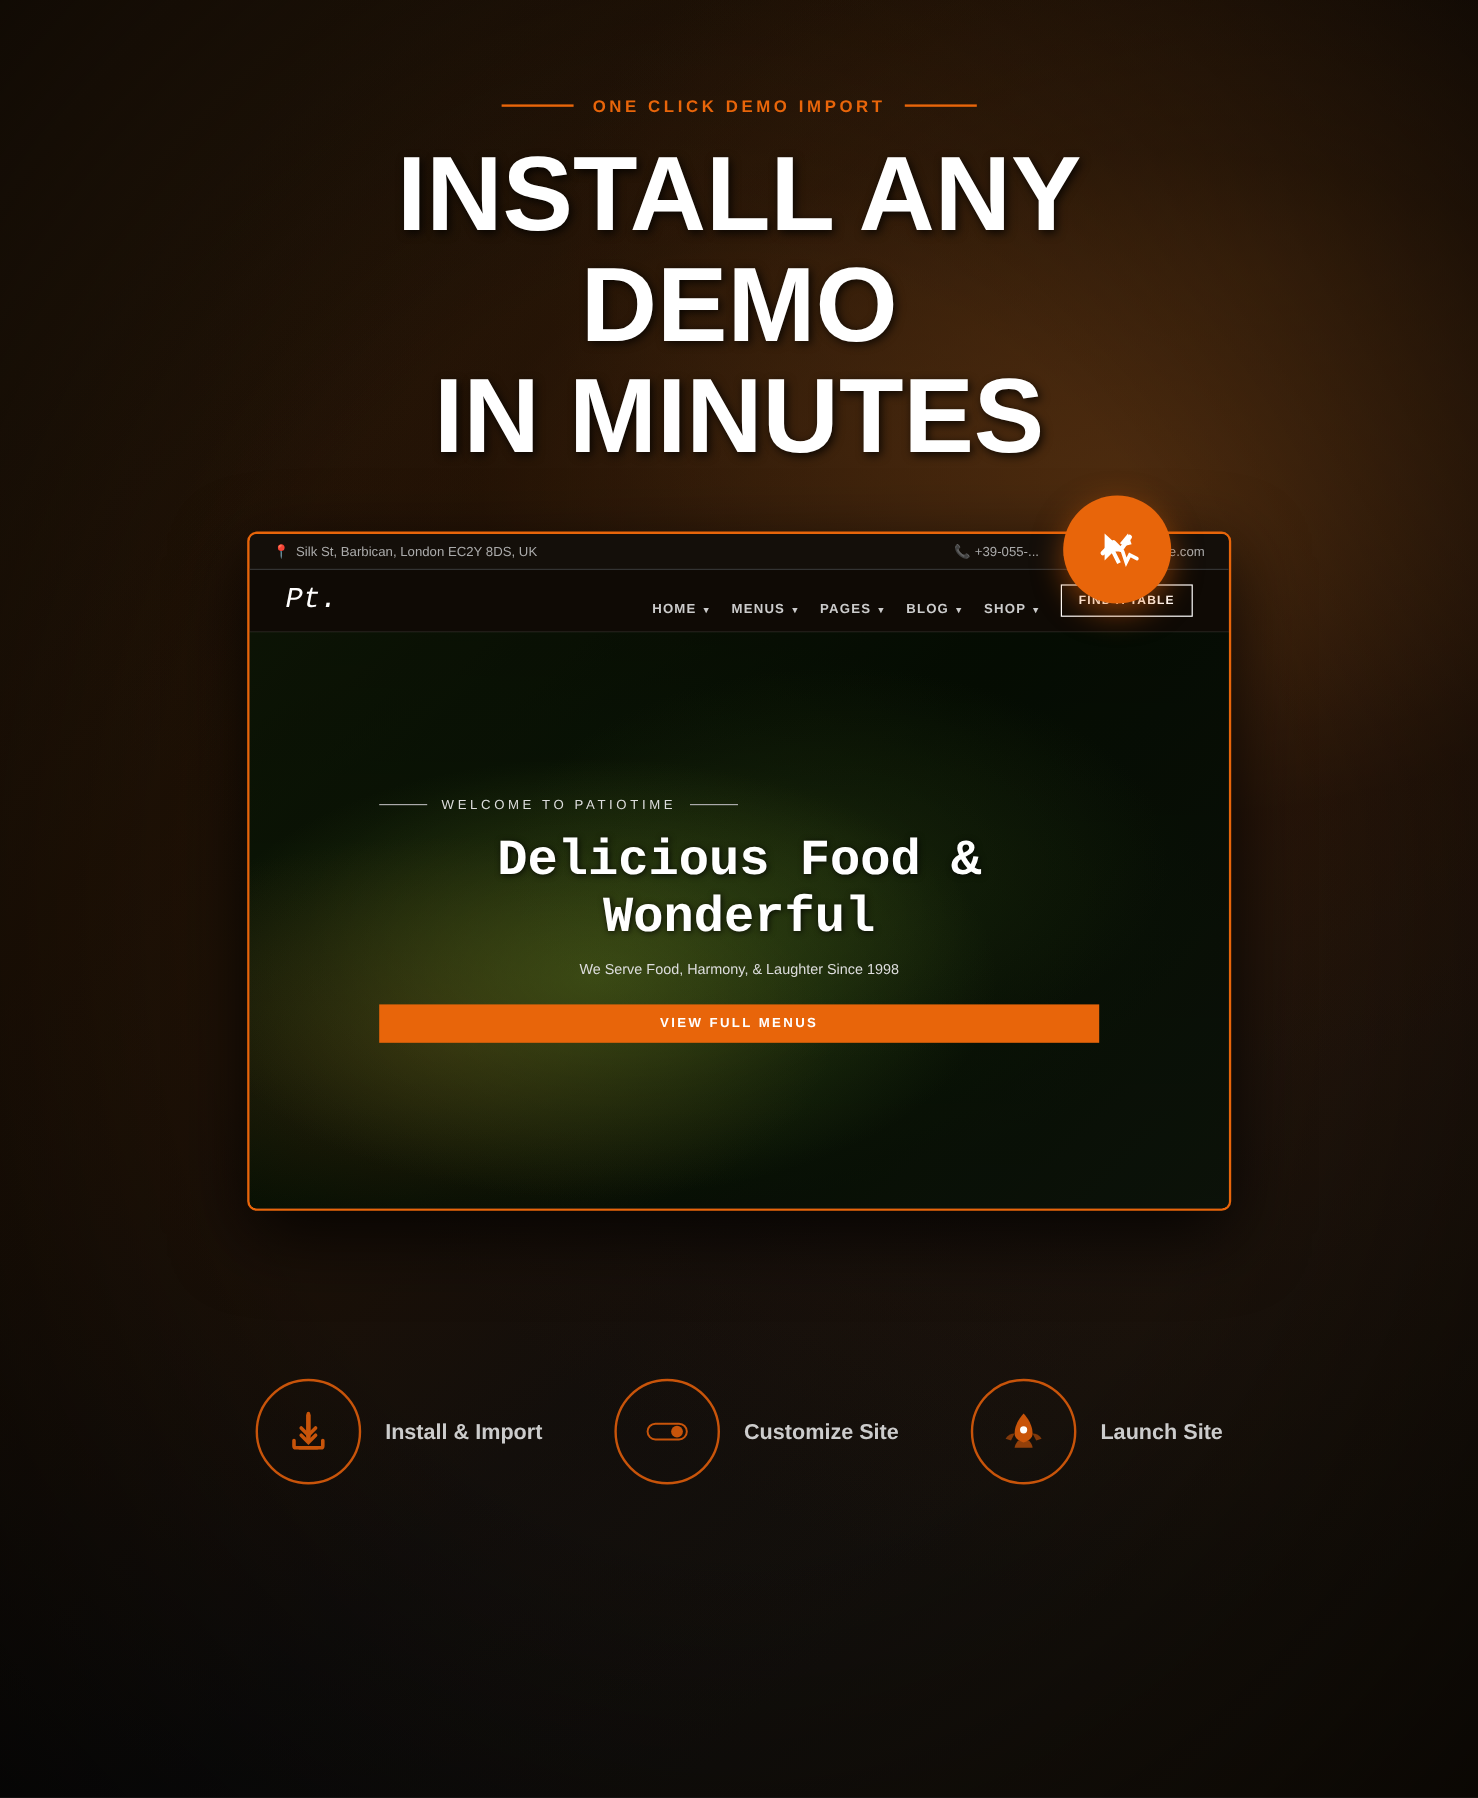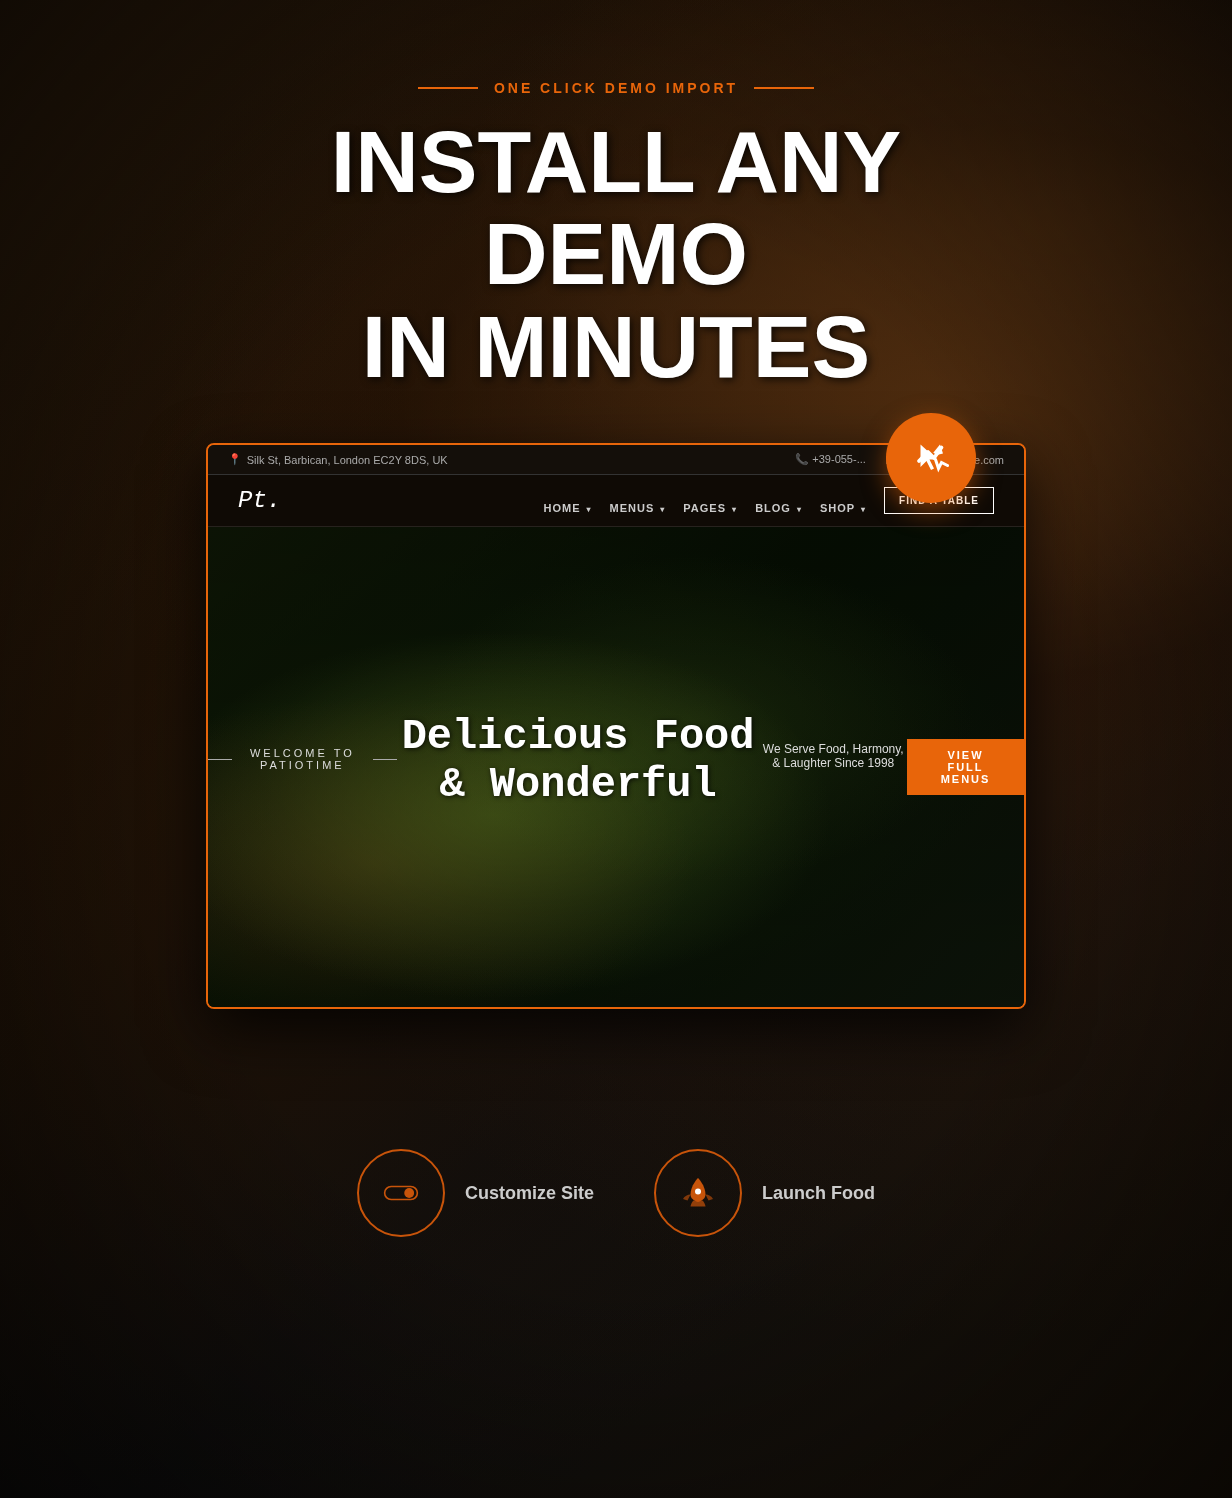--- a/index.html
+++ b/index.html
@@ -225,22 +225,21 @@
       background:
         radial-gradient(ellipse at 35% 60%, rgba(80,110,30,0.5) 0%, transparent 45%),
         radial-gradient(ellipse at 60% 40%, rgba(50,70,20,0.3) 0%, transparent 40%),
         radial-gradient(ellipse at 20% 70%, rgba(100,60,20,0.4) 0%, transparent 35%);
     }
 
     .hero-content {
       position: relative;
       z-index: 2;
       display: flex;
-      flex-direction: row;
-      align-items: center;
+      flex-direction: column;
     }
 
     .hero-subtitle-line {
       display: flex;
       align-items: center;
       gap: 12px;
       margin-bottom: 16px;
     }
 
     .hero-subtitle-line .hline {
@@ -419,20 +418,31 @@
           </div>
         </div>
 
       </div>
     </div>
 
   </div>
 
   <div class="features-section">
 
+    <div class="feature-item">
+      <div class="feature-icon-circle">
+        <svg viewBox="0 0 24 24">
+          <path d="M12 2v12m0 0l-4-4m4 4l4-4M4 17v3a1 1 0 001 1h14a1 1 0 001-1v-3" stroke="#c8540a" stroke-width="2" fill="none" stroke-linecap="round" stroke-linejoin="round"></path>
+          <rect x="6" y="20" width="12" height="2" rx="1" fill="#c8540a"></rect>
+          <path d="M8 14l4 4 4-4" stroke="#c8540a" stroke-width="2" fill="none" stroke-linecap="round"></path>
+          <line x1="12" y1="3" x2="12" y2="16" stroke="#c8540a" stroke-width="2.5" stroke-linecap="round"></line>
+        </svg>
+      </div>
+      <span class="feature-label">Install &amp; Import</span>
+    </div>
 
     <div class="feature-item">
       <div class="feature-icon-circle">
         <svg viewBox="0 0 44 24">
           <rect x="2" y="4" width="40" height="16" rx="8" fill="none" stroke="#c8540a" stroke-width="2"></rect>
           <circle cx="32" cy="12" r="6" fill="#c8540a"></circle>
         </svg>
       </div>
       <span class="feature-label">Customize Site</span>
     </div>
@@ -440,18 +450,18 @@
     <div class="feature-item">
       <div class="feature-icon-circle">
         <svg viewBox="0 0 24 24">
           <path d="M12 2C12 2 7 7 7 13c0 2.5 2 4 5 5 3-1 5-2.5 5-5 0-6-5-11-5-11z" fill="#c8540a"></path>
           <path d="M9 17c-1 1-2 3-2 4h10c0-1-1-3-2-4" fill="#c8540a" opacity="0.7"></path>
           <circle cx="12" cy="11" r="2" fill="white"></circle>
           <path d="M7 13c-2 0-4 1-5 3l3 1" fill="#c8540a" opacity="0.6"></path>
           <path d="M17 13c2 0 4 1 5 3l-3 1" fill="#c8540a" opacity="0.6"></path>
         </svg>
       </div>
-      <span class="feature-label">Launch Food</span>
+      <span class="feature-label">Launch Site</span>
     </div>
 
   </div>
 
 </div>
 
 </body></html>

